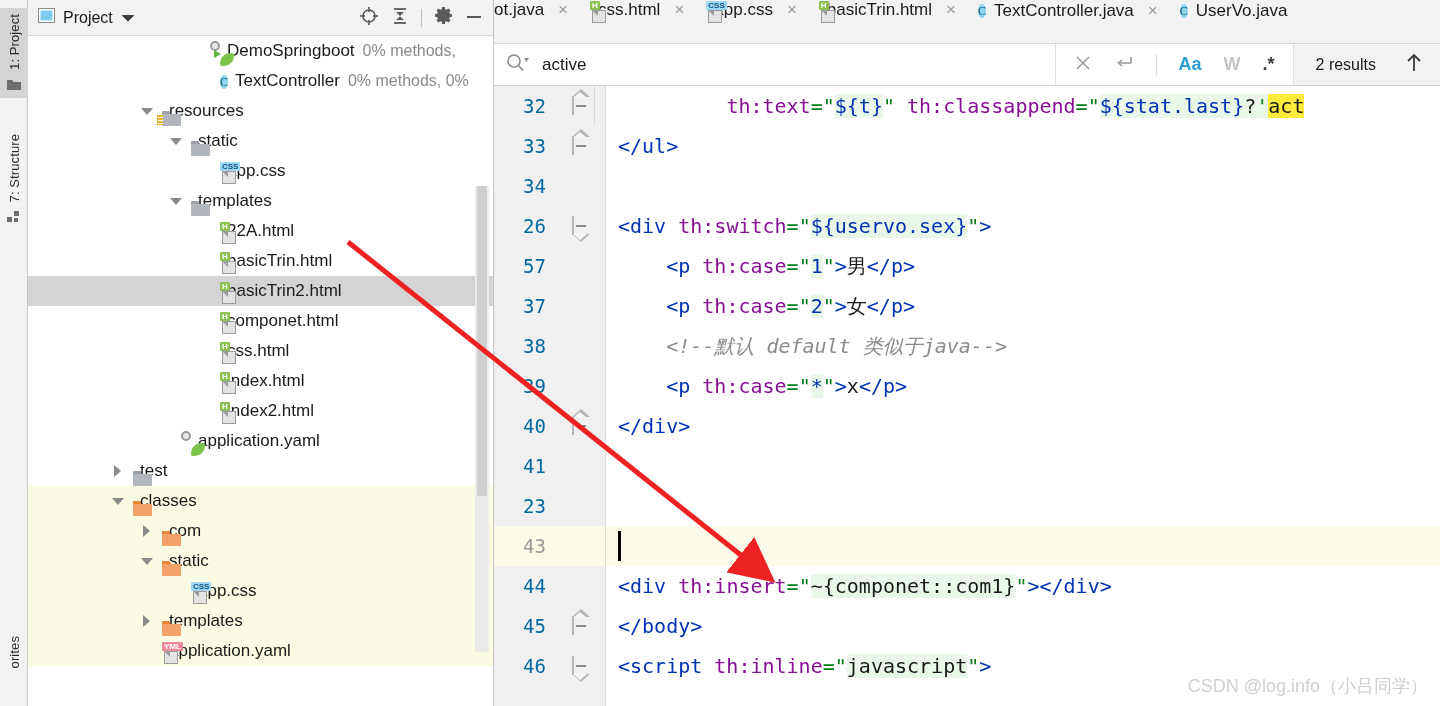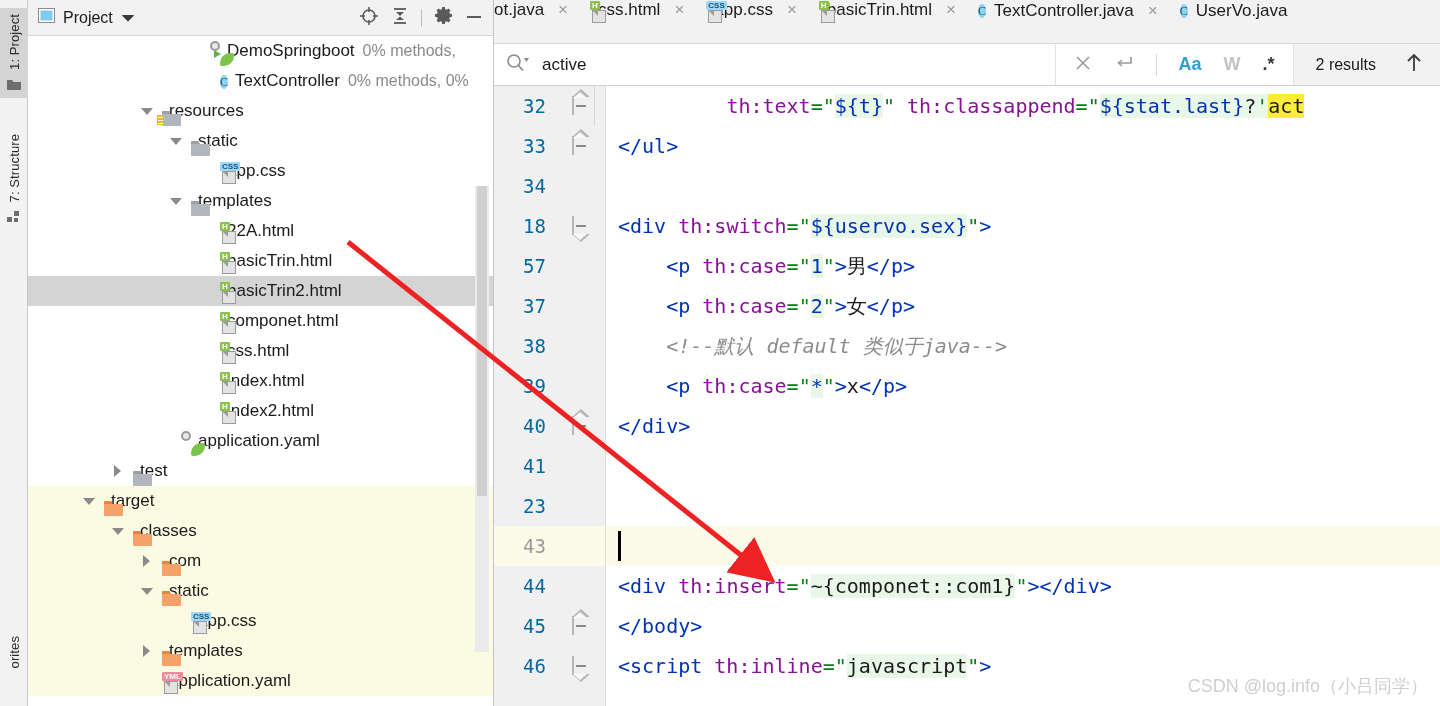--- a/index.html
+++ b/index.html
@@ -451,26 +451,20 @@
             <span style="width: 8px; flex: 0 0 8px;"></span>
             <span class="ico"><span class="spring-ico"><span class="leaf"></span><span class="gear"></span></span></span>
             <span class="lbl">application.yaml</span>
           </div>
           <div class="row" style="padding-left: 84px;">
             <span class="twisty right"></span>
             <span style="width: 8px; flex: 0 0 8px;"></span>
             <span class="ico"><span class="folder"><span class="tab"></span><span class="body"></span></span></span>
             <span class="lbl">test</span>
           </div>
-          <div class="row excluded" style="padding-left: 55px;">
-            <span class="twisty down"></span>
-            <span style="width: 8px; flex: 0 0 8px;"></span>
-            <span class="ico"><span class="folder orange"><span class="tab"></span><span class="body"></span></span></span>
-            <span class="lbl">target</span>
-          </div>
           <div class="row excluded" style="padding-left: 84px;">
             <span class="twisty down"></span>
             <span style="width: 8px; flex: 0 0 8px;"></span>
             <span class="ico"><span class="folder orange"><span class="tab"></span><span class="body"></span></span></span>
             <span class="lbl">classes</span>
           </div>
           <div class="row excluded" style="padding-left: 113px;">
             <span class="twisty right"></span>
             <span style="width: 8px; flex: 0 0 8px;"></span>
             <span class="ico"><span class="folder orange"><span class="tab"></span><span class="body"></span></span></span>
@@ -585,21 +579,21 @@
           <div class="lrow">
             <span class="lnum">32</span>
           </div>
           <div class="lrow">
             <span class="lnum">33</span>
           </div>
           <div class="lrow">
             <span class="lnum">34</span>
           </div>
           <div class="lrow">
-            <span class="lnum">18</span>
+            <span class="lnum">26</span>
           </div>
           <div class="lrow">
             <span class="lnum">57</span>
           </div>
           <div class="lrow">
             <span class="lnum">37</span>
           </div>
           <div class="lrow">
             <span class="lnum">38</span>
           </div>

